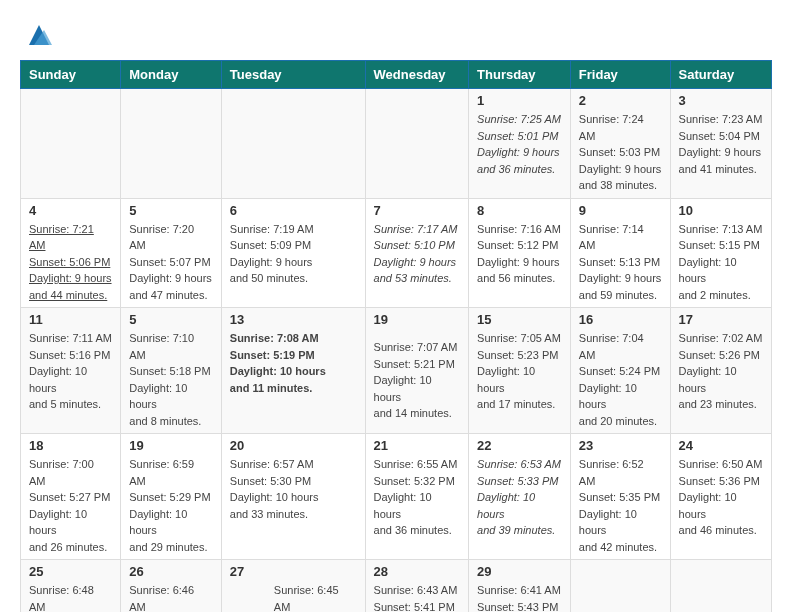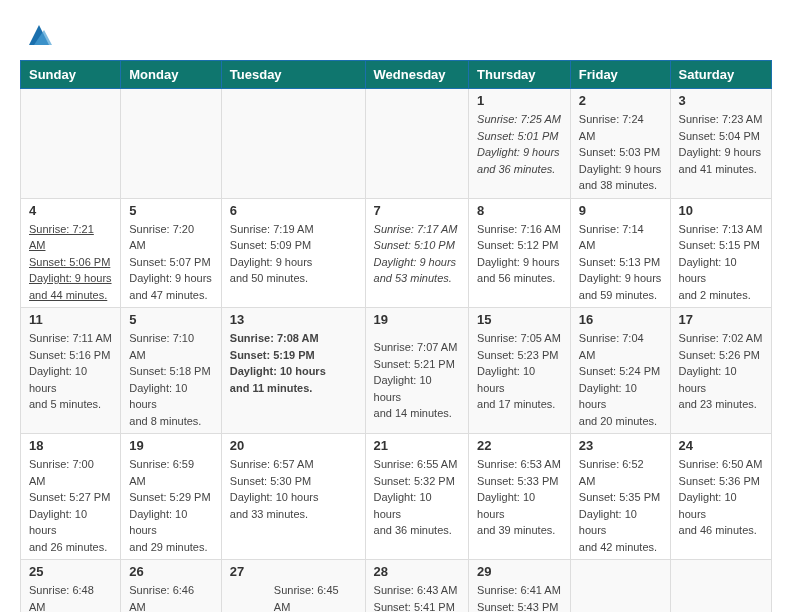--- a/index.html
+++ b/index.html
@@ -283,21 +283,21 @@
         </td>
         <td>
           <span class="day-number">21</span>
           <div class="day-info" style="white-space: pre-line;">Sunrise: 6:55 AM
 Sunset: 5:32 PM
 Daylight: 10 hours
 and 36 minutes.</div>
         </td>
         <td>
           <span class="day-number">22</span>
-          <div class="day-info" style="white-space: pre-line;">Sunrise: 6:53 AM
+          <div class="day-info" style="white-space: pre-line; font-style: italic;">Sunrise: 6:53 AM
 Sunset: 5:33 PM
 Daylight: 10 hours
 and 39 minutes.</div>
         </td>
         <td>
           <span class="day-number">23</span>
           <div class="day-info" style="white-space: pre-line;">Sunrise: 6:52 AM
 Sunset: 5:35 PM
 Daylight: 10 hours
 and 42 minutes.</div>

